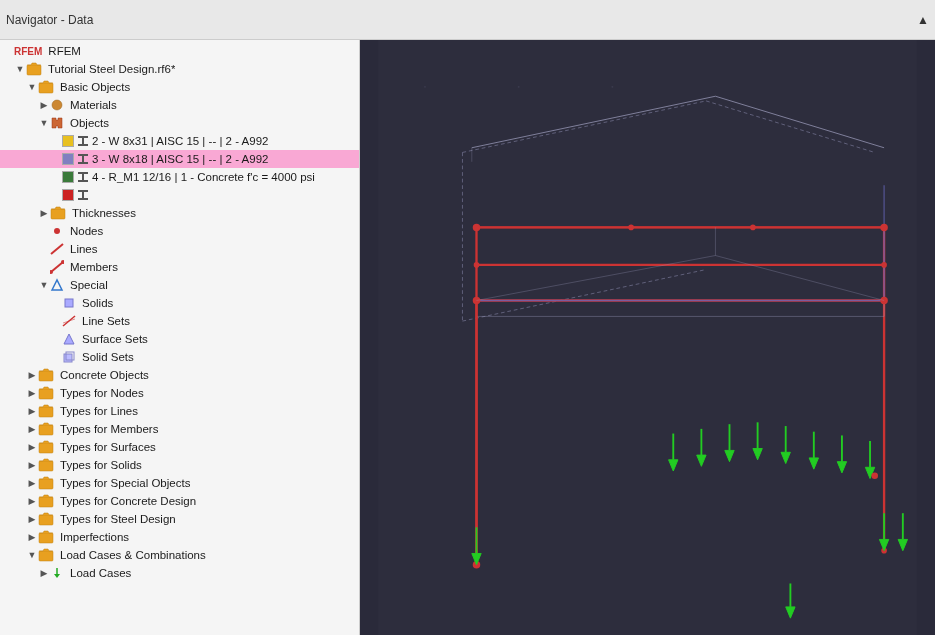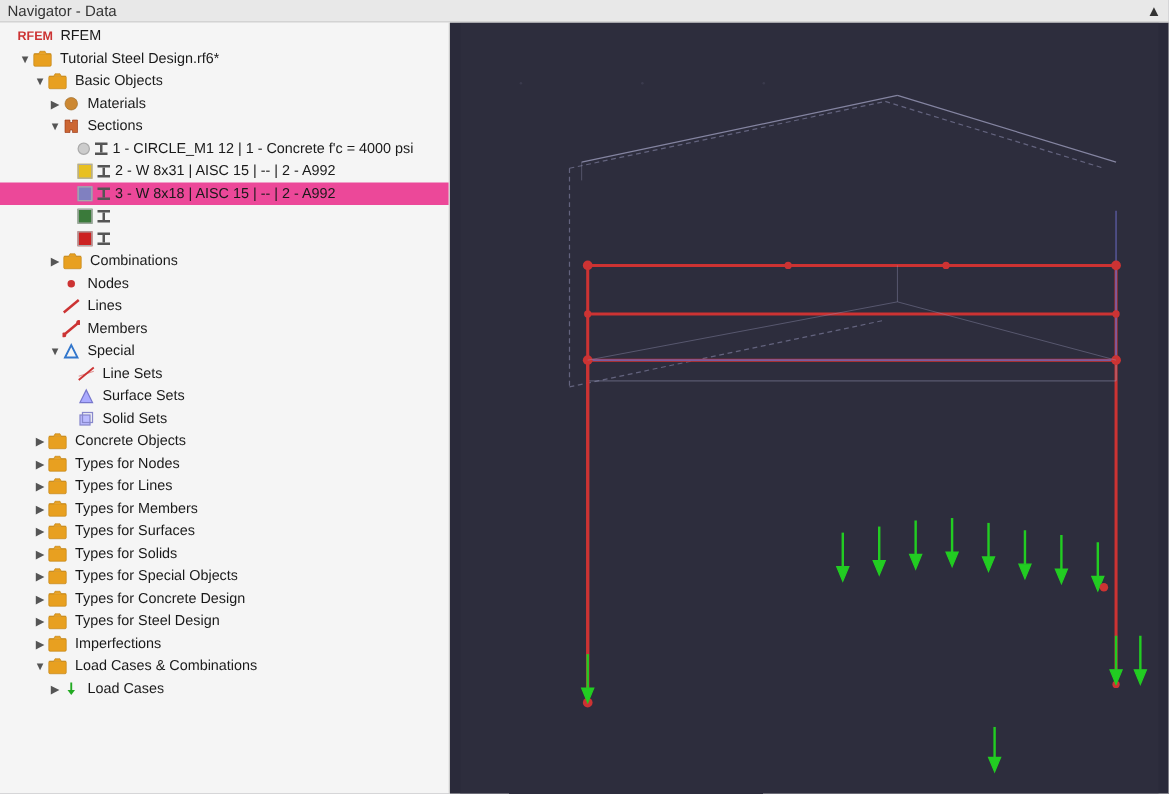--- a/index.html
+++ b/index.html
@@ -7,21 +7,21 @@
 
     .title-bar {
       background: #e8e8e8;
       border-bottom: 1px solid #ccc;
       padding: 3px 6px;
       display: flex;
       align-items: center;
       justify-content: space-between;
       font-size: 12px;
       color: #333;
-      height: 18px;
+      height: 40px;
     }
 
     .main-layout {
       display: flex;
       flex: 1;
       overflow: hidden;
     }
 
     
     .left-panel {
@@ -45,21 +45,21 @@
     .tree-item {
       display: flex;
       align-items: center;
       height: 18px;
       padding: 0 2px;
       cursor: pointer;
       white-space: nowrap;
       color: #1a1a1a;
       font-size: 11.5px;
     }
-    .tree-item.selected { background: #ec4899; }
+    .tree-item.selected { background: #f9a8d4; }
 
     .tree-item .indent { display: inline-block; flex-shrink: 0; }
     .tree-item .arrow { display: inline-block; width: 12px; text-align: center; flex-shrink: 0; font-size: 9px; color: #555; }
     .tree-item .icon { margin-right: 3px; flex-shrink: 0; }
     .tree-item .label { overflow: hidden; text-overflow: ellipsis; }
 
     
     .swatch { display: inline-block; width: 12px; height: 12px; border: 1px solid #aaa; margin-right: 3px; flex-shrink: 0; vertical-align: middle; }
     .swatch-circle { display: inline-block; width: 10px; height: 10px; border-radius: 50%; border: 1px solid #aaa; margin-right: 3px; flex-shrink: 0; }
 
@@ -126,32 +126,21 @@
               <circle cx="7" cy="7" r="5" fill="#cc8833" stroke="#996622" stroke-width="0.5"></circle>
             </svg></span>
           <span class="label">Materials</span>
         </div>
         <div class="tree-item">
           <span class="indent" style="width:36px"></span>
           <span class="arrow">▼</span>
           <span class="icon"><svg width="14" height="14" viewBox="0 0 14 14" style="margin-right:3px;vertical-align:middle">
               <path d="M2,2 h4 v2 h2 v-2 h4 v10 h-4 v-2 h-2 v2 h-4 z" fill="#cc6633" stroke="#993311" stroke-width="0.5"></path>
             </svg></span>
-          <span class="label">Sections</span>
-        </div>
-        <div class="tree-item">
-          <span class="indent" style="width:48px"></span>
-          <span class="arrow">&nbsp;</span>
-          <span class="swatch-circle" style="background:#cccccc"></span>
-          <svg width="12" height="12" viewBox="0 0 12 12" style="margin-right:3px;flex-shrink:0">
-            <rect x="1" y="1" width="10" height="2" fill="#555"></rect>
-            <rect x="5" y="3" width="2" height="6" fill="#555"></rect>
-            <rect x="1" y="9" width="10" height="2" fill="#555"></rect>
-          </svg>
-          <span class="label">1 - CIRCLE_M1 12 | 1 - Concrete f'c = 4000 psi</span>
+          <span class="label">Objects</span>
         </div>
         <div class="tree-item">
           <span class="indent" style="width:48px"></span>
           <span class="arrow">&nbsp;</span>
           <span class="swatch" style="background:#e8c020"></span>
           <svg width="12" height="12" viewBox="0 0 12 12" style="margin-right:3px;flex-shrink:0">
             <rect x="1" y="1" width="10" height="2" fill="#555"></rect>
             <rect x="5" y="3" width="2" height="6" fill="#555"></rect>
             <rect x="1" y="9" width="10" height="2" fill="#555"></rect>
           </svg>
@@ -170,39 +159,40 @@
         </div>
         <div class="tree-item">
           <span class="indent" style="width:48px"></span>
           <span class="arrow">&nbsp;</span>
           <span class="swatch" style="background:#3a7a3a"></span>
           <svg width="12" height="12" viewBox="0 0 12 12" style="margin-right:3px;flex-shrink:0">
             <rect x="1" y="1" width="10" height="2" fill="#555"></rect>
             <rect x="5" y="3" width="2" height="6" fill="#555"></rect>
             <rect x="1" y="9" width="10" height="2" fill="#555"></rect>
           </svg>
+          <span class="label">4 - R_M1 12/16 | 1 - Concrete f'c = 4000 psi</span>
         </div>
         <div class="tree-item">
           <span class="indent" style="width:48px"></span>
           <span class="arrow">&nbsp;</span>
           <span class="swatch" style="background:#cc2222"></span>
           <svg width="12" height="12" viewBox="0 0 12 12" style="margin-right:3px;flex-shrink:0">
             <rect x="1" y="1" width="10" height="2" fill="#555"></rect>
             <rect x="5" y="3" width="2" height="6" fill="#555"></rect>
             <rect x="1" y="9" width="10" height="2" fill="#555"></rect>
           </svg>
         </div>
         <div class="tree-item">
           <span class="indent" style="width:36px"></span>
           <span class="arrow">▶</span>
           <span class="icon"><svg width="16" height="14" viewBox="0 0 16 14" style="margin-right:3px;vertical-align:middle">
               <rect x="1" y="3" width="14" height="10" rx="1" fill="#e8a020" stroke="#c08010" stroke-width="0.5"></rect>
               <path d="M1 3 L5 3 L6 1 L10 1 L11 3 L15 3" fill="#e8a020" stroke="#c08010" stroke-width="0.5"></path>
             </svg></span>
-          <span class="label">Combinations</span>
+          <span class="label">Thicknesses</span>
         </div>
         <div class="tree-item">
           <span class="indent" style="width:36px"></span>
           <span class="arrow">&nbsp;</span>
           <span class="icon"><svg width="14" height="14" viewBox="0 0 14 14" style="margin-right:3px;vertical-align:middle">
               <circle cx="7" cy="7" r="3" fill="#cc3333"></circle>
             </svg></span>
           <span class="label">Nodes</span>
         </div>
         <div class="tree-item">
@@ -223,20 +213,28 @@
             </svg></span>
           <span class="label">Members</span>
         </div>
         <div class="tree-item">
           <span class="indent" style="width:36px"></span>
           <span class="arrow">▼</span>
           <span class="icon"><svg width="14" height="14" viewBox="0 0 14 14" style="margin-right:3px;vertical-align:middle">
               <polygon points="2,12 7,2 12,12" fill="none" stroke="#3377cc" stroke-width="1.5"></polygon>
             </svg></span>
           <span class="label">Special</span>
+        </div>
+        <div class="tree-item">
+          <span class="indent" style="width:48px"></span>
+          <span class="arrow">&nbsp;</span>
+          <span class="icon"><svg width="14" height="14" viewBox="0 0 14 14" style="margin-right:3px;vertical-align:middle">
+              <rect x="3" y="3" width="8" height="8" fill="#aaaaff" stroke="#7777cc" stroke-width="1"></rect>
+            </svg></span>
+          <span class="label">Solids</span>
         </div>
         <div class="tree-item">
           <span class="indent" style="width:48px"></span>
           <span class="arrow">&nbsp;</span>
           <span class="icon"><svg width="14" height="14" viewBox="0 0 14 14" style="margin-right:3px;vertical-align:middle">
               <line x1="1" y1="12" x2="13" y2="2" stroke="#cc3333" stroke-width="1.5"></line>
               <line x1="1" y1="9" x2="13" y2="5" stroke="#cc3333" stroke-width="1" opacity="0.5"></line>
             </svg></span>
           <span class="label">Line Sets</span>
         </div>

